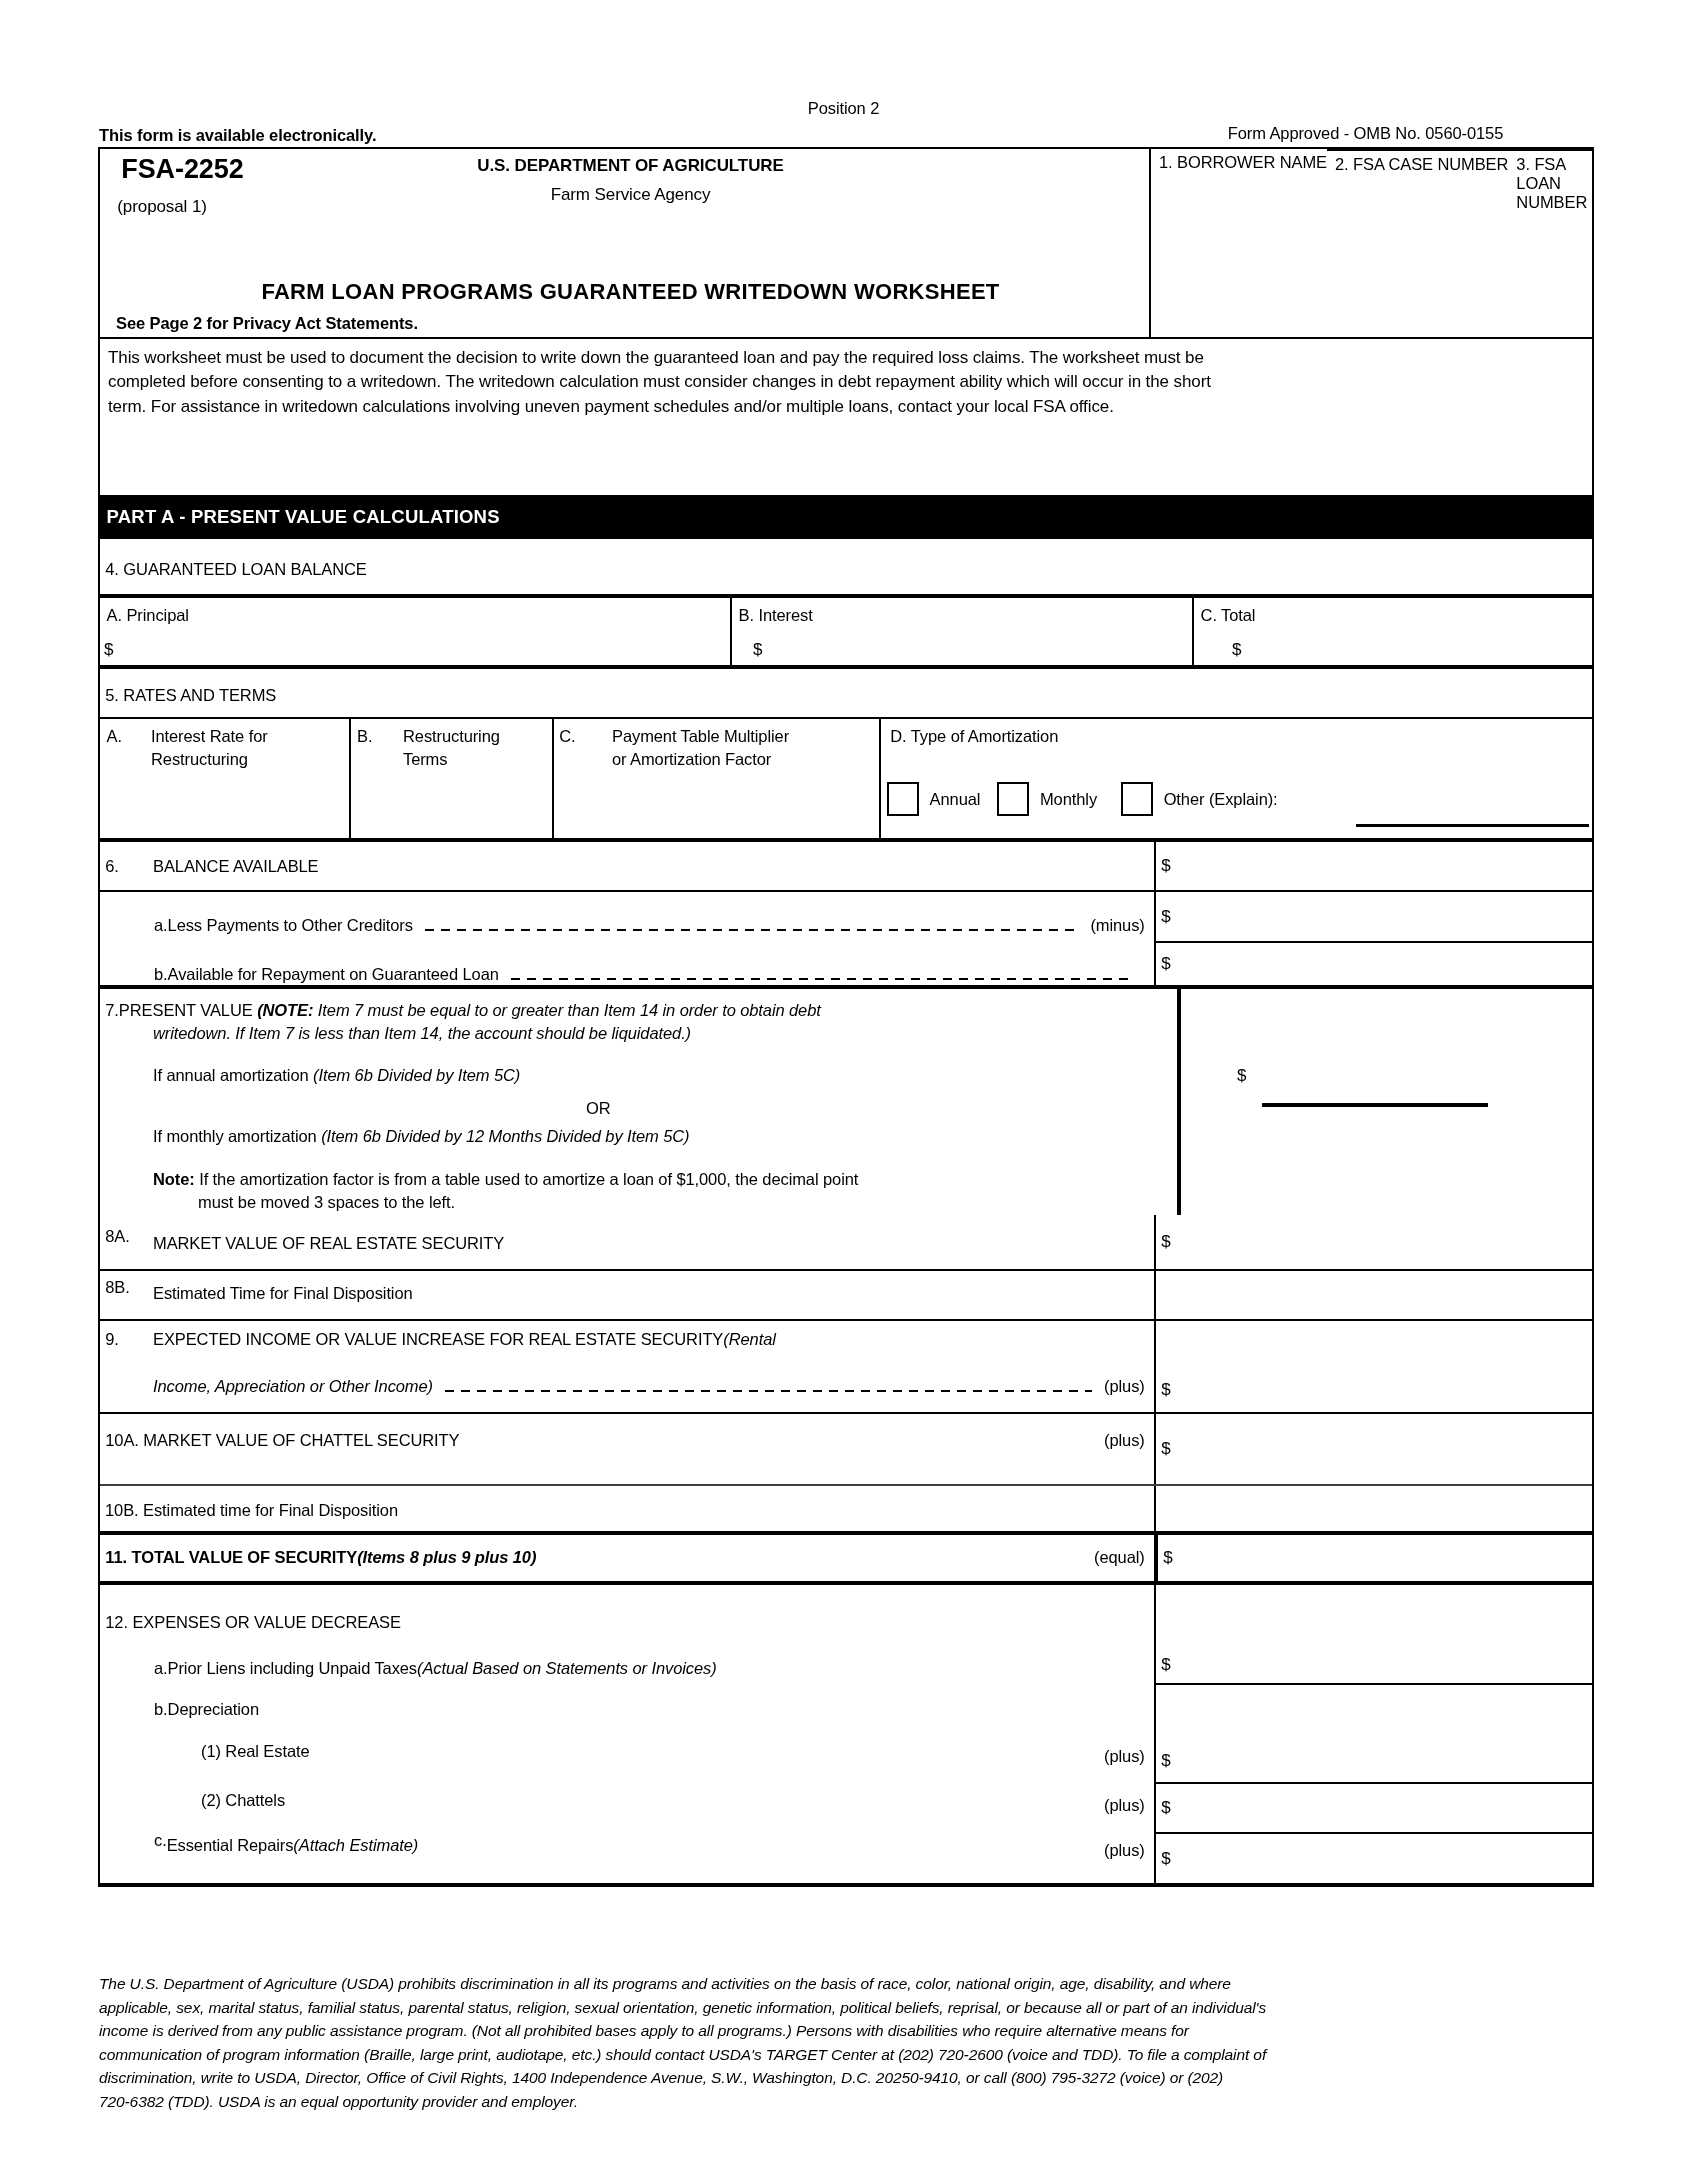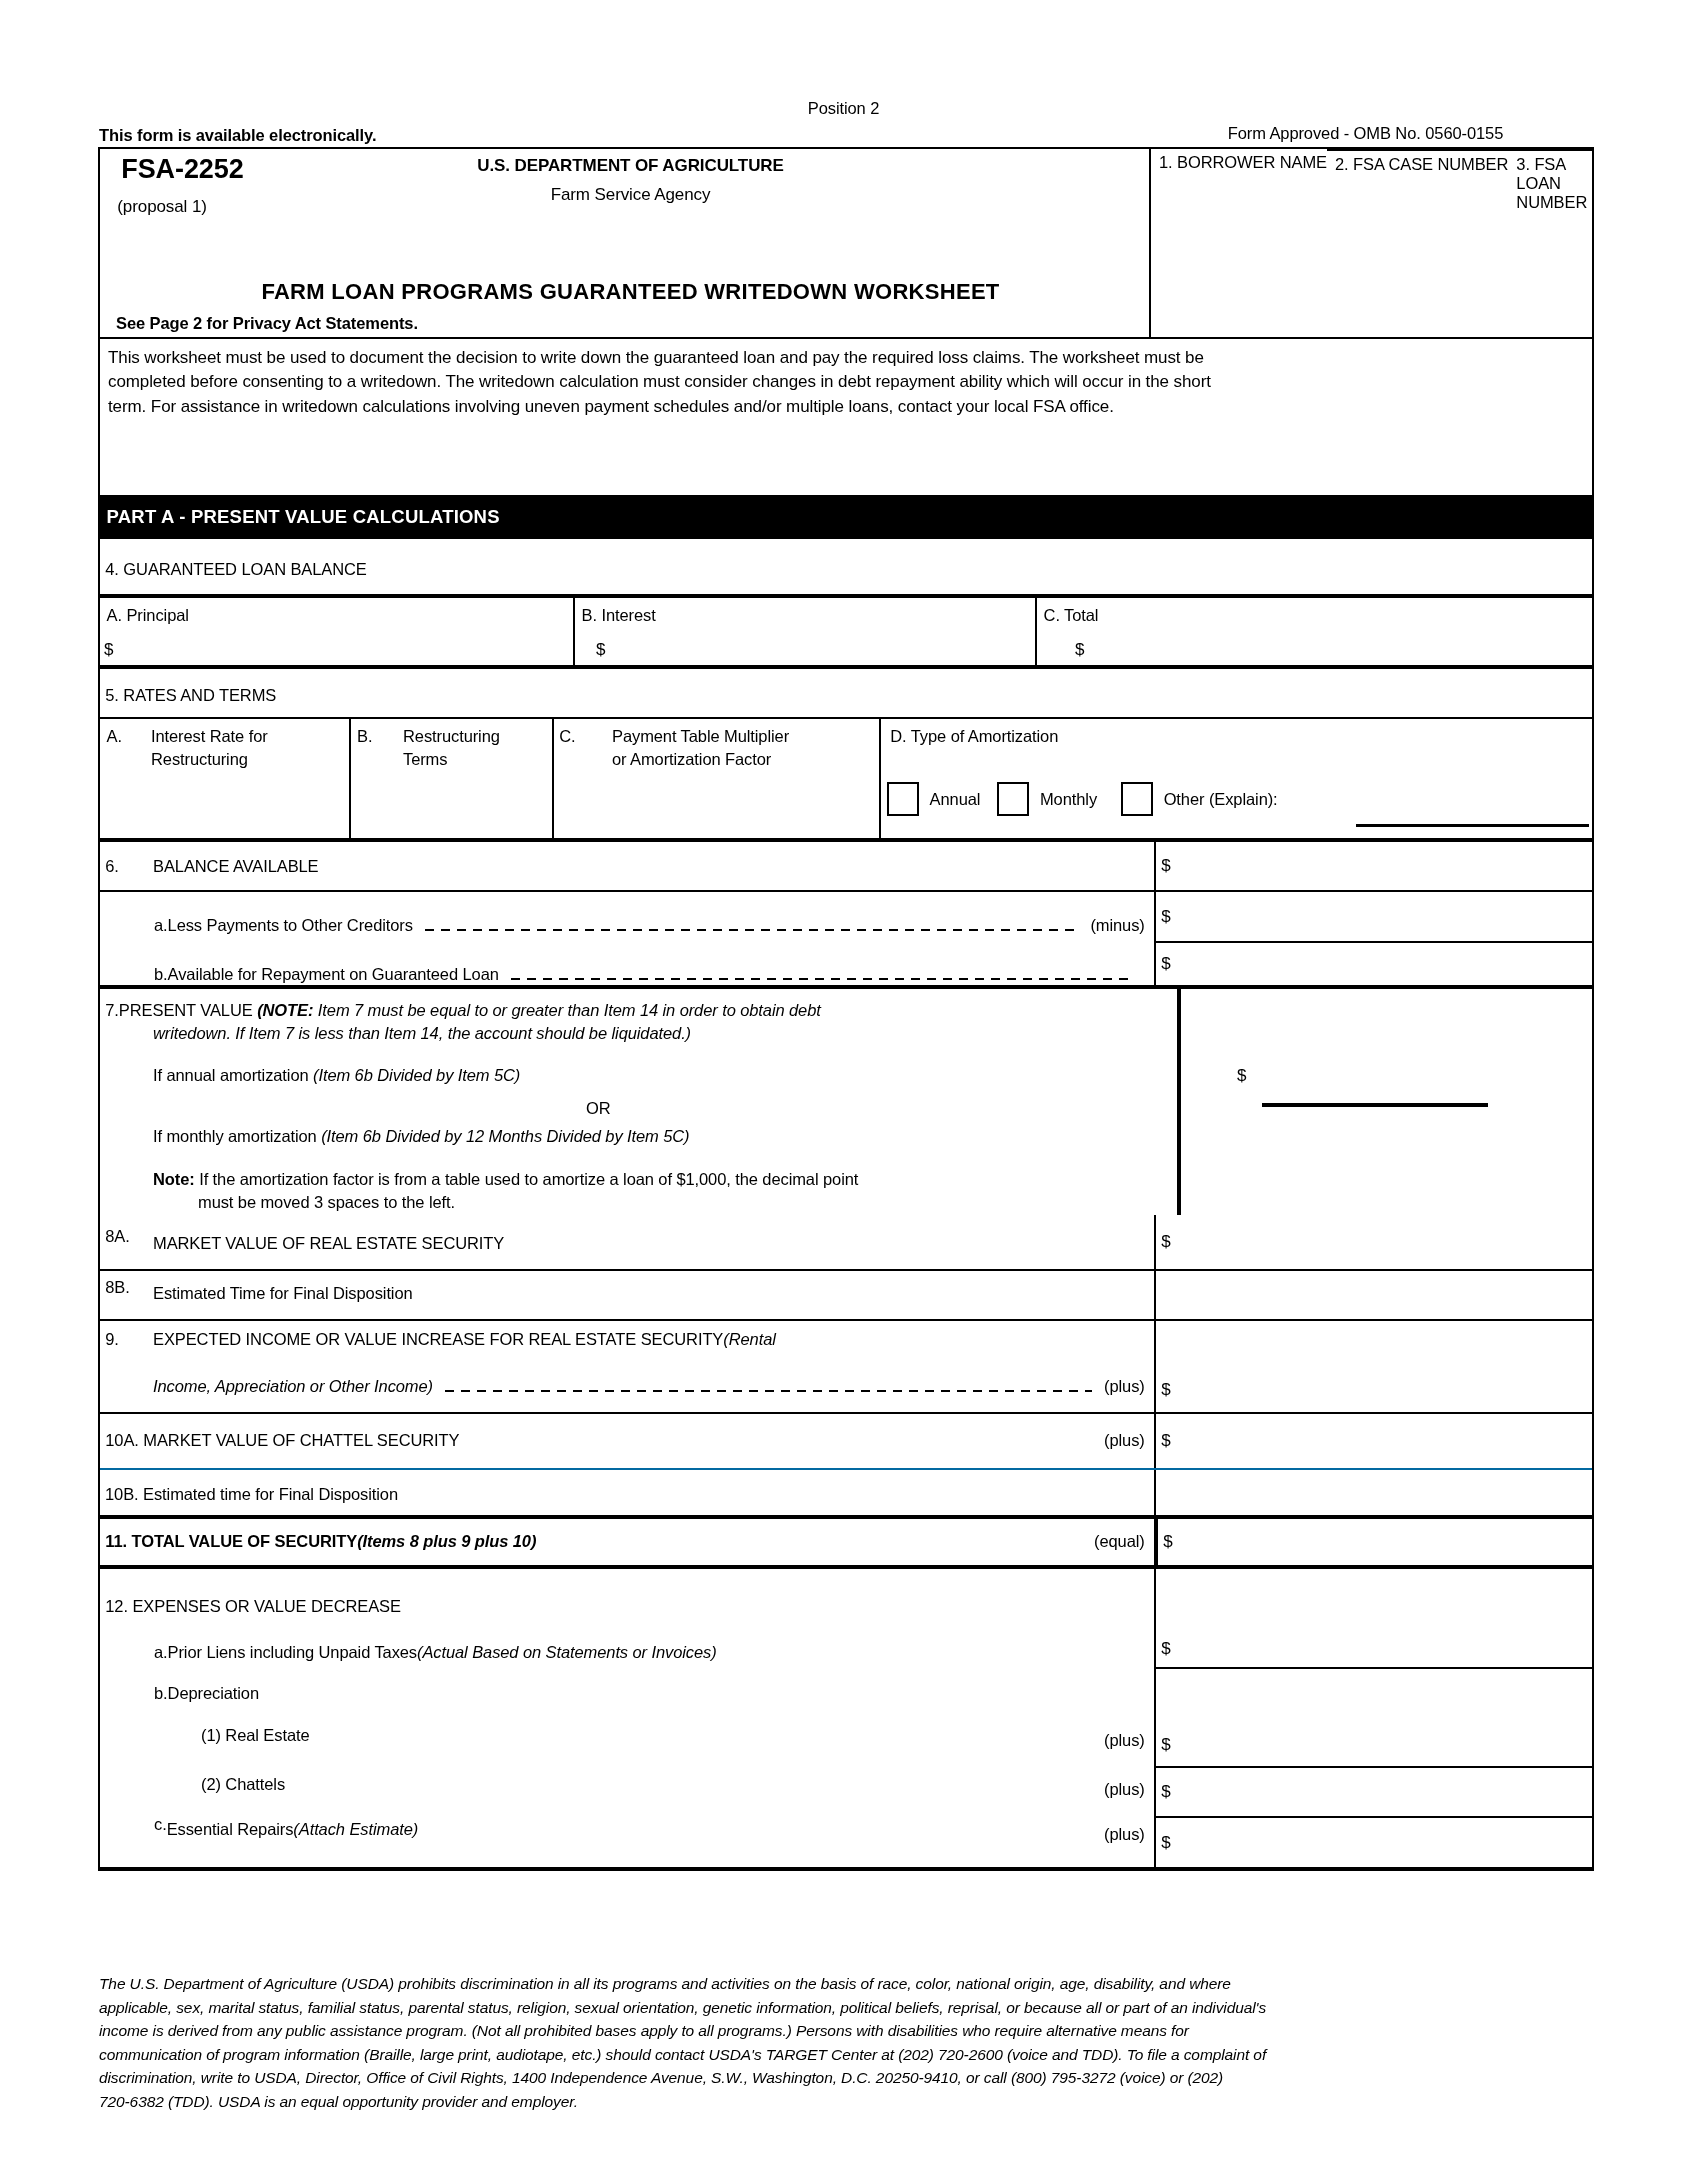--- a/index.html
+++ b/index.html
@@ -45,21 +45,21 @@
   .subnum{flex:0 0 46px;padding-left:54px;box-sizing:border-box;}
   .leader{flex:1 1 auto;height:2.6px;margin:9.3px 12px 0 12px;
           background:repeating-linear-gradient(90deg,#000 0 8.6px,transparent 8.6px 16px);}
   .sp{flex:1;}
   .op{padding-right:5.3px;}
   
   #row4{height:59px;border-bottom:4px solid #000;}
   #row4 .t{position:absolute;left:5.3px;top:21px;}
   #rowABC{height:71px;border-bottom:4px solid #000;display:flex;}
   #rowABC .cell{position:relative;box-sizing:border-box;}
-  #rowABC .c1{width:475px;border-right:2px solid #000;}
+  #rowABC .c1{width:632px;border-right:2px solid #000;}
   #rowABC .c2{width:462px;border-right:2px solid #000;}
   #rowABC .c3{flex:1;}
   #rowABC .lab{position:absolute;top:8px;left:6.6px;}
   #rowABC .dol{position:absolute;bottom:5.3px;}
   
   #row5h{height:50px;border-bottom:2px solid #000;}
   #row5h .t{position:absolute;left:5.3px;top:17px;}
   #row5d{height:123px;border-bottom:4px solid #000;display:flex;}
   #row5d .cell{position:relative;box-sizing:border-box;}
   #row5d .a{width:251px;border-right:2px solid #000;}
@@ -82,21 +82,21 @@
   #cell6b{flex:1;}
   
   #row7{height:226px;display:flex;gap:23px;}
   #row7 .fl{position:absolute;white-space:nowrap;}
   #pv-dollar{position:absolute;left:56px;top:77px;}
   #pv-line{position:absolute;left:81px;top:114px;width:226px;height:4px;background:#000;}
   
   #row8a{height:56px;border-bottom:2px solid #000;display:flex;}
   #row8b{height:50px;border-bottom:2px solid #000;display:flex;}
   #row9{height:93px;border-bottom:2px solid #000;display:flex;}
-  #row10a{height:56px;border-bottom:2px solid #0369a1;display:flex;}
+  #row10a{height:72px;border-bottom:2px solid #404040;display:flex;}
   #row10b{height:49px;border-bottom:4px solid #000;display:flex;}
   #row11{height:50px;border-bottom:4px solid #000;display:flex;}
   #row12{height:298px;display:flex;}
   .lift{position:relative;top:6.6px;}
   .liftop{position:relative;top:5.3px;}
   #row12 .rc{display:flex;flex-direction:column;}
   .r12a{height:100px;border-bottom:2px solid #000;}
   .r12b1{height:99px;border-bottom:2px solid #000;}
   .r12b2{height:50px;border-bottom:2px solid #000;}
   .r12c{flex:1;}

